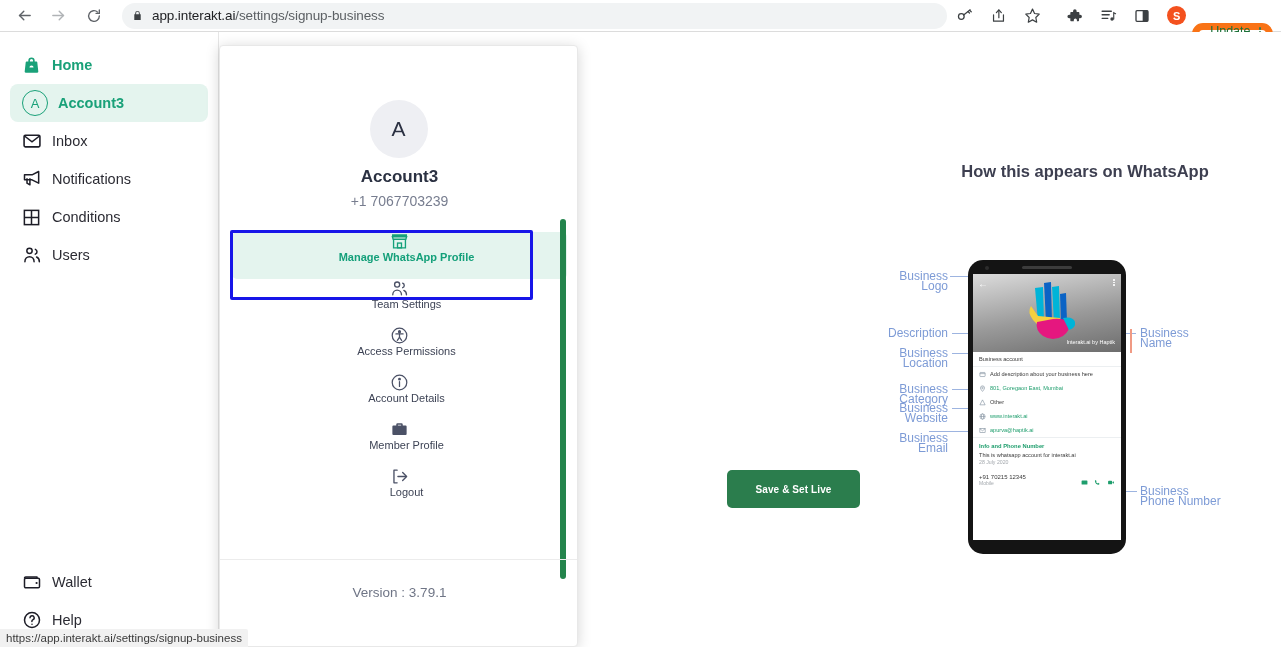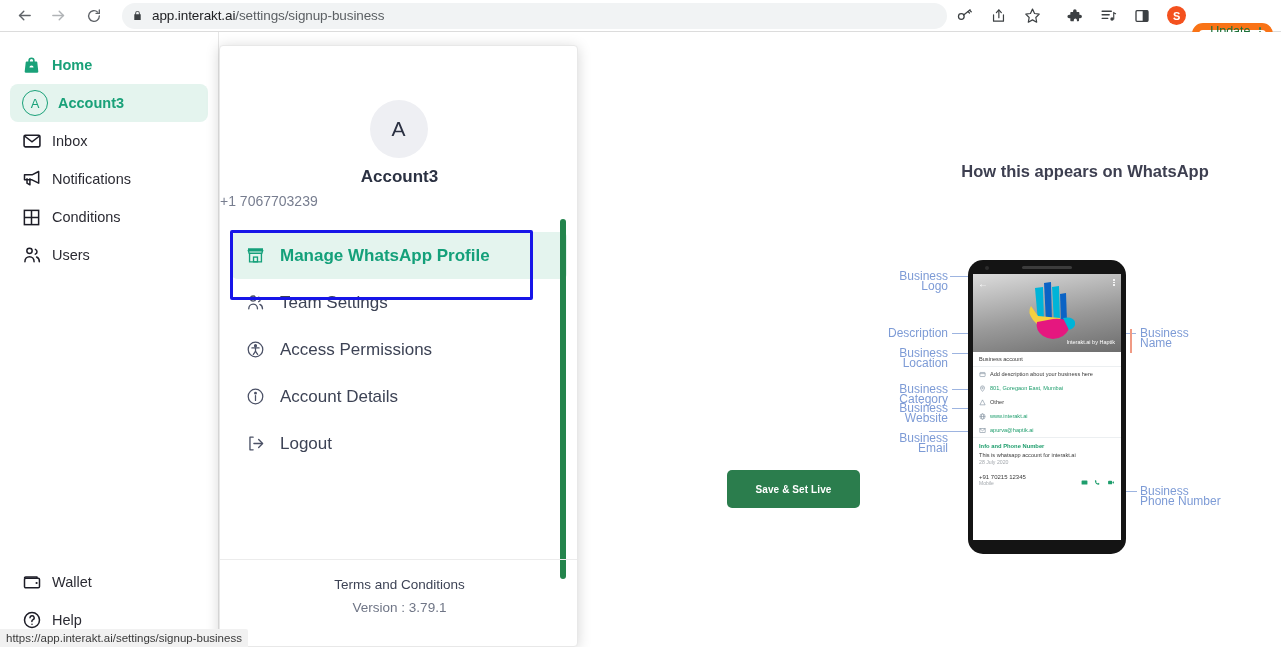--- a/index.html
+++ b/index.html
@@ -289,33 +289,34 @@
     display: flex; align-items: center; justify-content: center;
     font-size: 21px; color: #2b3142;
   }
   #dd-name {
     position: absolute; top: 121px; left: 0; width: 359px;
     text-align: center;
     font-size: 17px; font-weight: bold; color: #2b3142;
   }
   #dd-phone {
     position: absolute; top: 147px; left: 0; width: 359px;
+    text-align: center;
     font-size: 14px; color: #777d8f;
   }
   #dd-menu {
     position: absolute; top: 186px; left: 0;
     width: 359px;
   }
   .dd-item {
     display: flex; align-items: center;
     height: 47px;
     margin: 0 12px 0 12px;
     padding-left: 14px;
     border-radius: 5px;
-    font-size: 17px; color: #3d4355;
+    font-size: 11px; color: #3d4355; flex-direction: column;
   }
   .dd-item .dd-ico {
     width: 34px; flex: none;
     display: flex; align-items: center;
     color: #4b5166;
   }
   .dd-item.sel {
     background: #e4f4ee;
     color: #14a07a;
     font-weight: bold;
@@ -754,37 +755,44 @@
           <svg width="19" height="19" viewBox="0 0 24 24" fill="none" stroke="currentColor" stroke-width="1.6">
               <circle cx="12" cy="12" r="9.2"></circle>
               <circle cx="12" cy="7.8" r="1" fill="currentColor"></circle>
               <path d="M12 11v6" stroke-linecap="round"></path>
             </svg>
         </span>
         <span>Account Details</span>
       </div>
 
 
+      <div class="dd-item">
+        <span class="dd-ico">
+          <svg width="19" height="19" viewBox="0 0 24 24" fill="currentColor">
+              <path d="M9.5 4a1.6 1.6 0 0 0-1.6 1.6V7H4.3A1.3 1.3 0 0 0 3 8.3v9.4A1.3 1.3 0 0 0 4.3 19h15.4a1.3 1.3 0 0 0 1.3-1.3V8.3A1.3 1.3 0 0 0 19.7 7h-3.6V5.6A1.6 1.6 0 0 0 14.5 4h-5zm.4 3V5.9h4.2V7H9.9z"></path>
+            </svg>
+        </span>
+        <span>Member Profile</span>
+      </div>
 
       <div class="dd-item">
         <span class="dd-ico">
           <svg width="19" height="19" viewBox="0 0 24 24" fill="none" stroke="currentColor" stroke-width="1.7" stroke-linecap="round" stroke-linejoin="round">
               <path d="M9 4H5v16h4"></path>
               <line x1="10" y1="12" x2="20" y2="12"></line>
               <polyline points="16 7 21 12 16 17"></polyline>
             </svg>
         </span>
         <span>Logout</span>
       </div>
     </div>
 
     <div id="dd-highlight"></div>
     <div id="dd-scrollbar"></div>
 
     <div id="dd-footer">
-      <div id="dd-terms">Terms and Conditions</div>
       <div id="dd-version">Version : 3.79.1</div>
     </div>
   </div>
 
 </div>
 
 <div id="status-bar">https://app.interakt.ai/settings/signup-business</div>
 
 </body></html>

